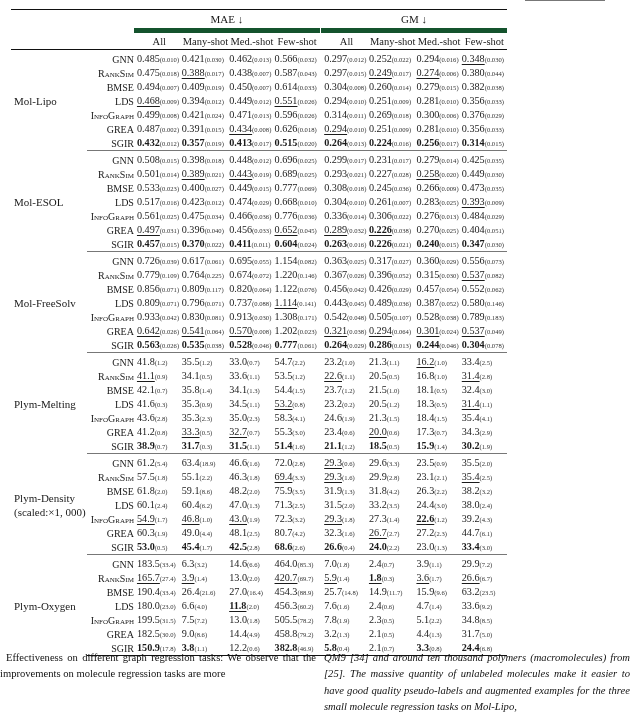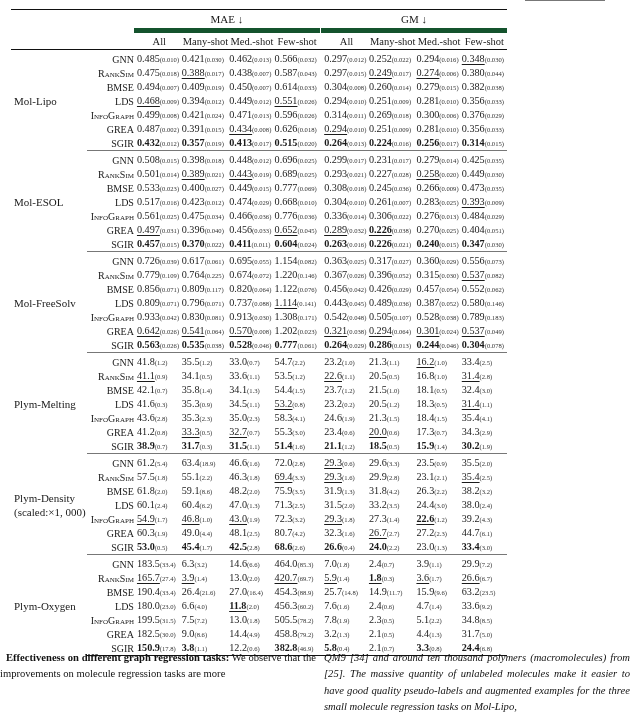--- a/index.html
+++ b/index.html
@@ -25,21 +25,21 @@
   tbody.blk:last-of-type tr:last-child td { border-bottom:1.6px solid #111; }
   .col-all { width:56px; padding-left:3px !important; }
   .col-mny { width:56px; }
   .col-med { width:56px; }
   .col-few { width:58px; }
   .text { position:absolute; font-size:10.6px; line-height:16.3px; color:#111; }
   .text.l { left:0; top:650px; width:316px; text-align:justify; }
   .text.r { left:324px; top:650px; width:306px; text-align:justify;font-style:italic; }
   .text p { margin:0; }
   .indent { text-indent:6px; }
-  .bold-lead { font-weight:bold; }
+  .bold-lead { font-weight:normal; }
   em { font-style:italic; }
   .page-ink { position:absolute; left:525px; top:-1px; width:80px; height:2px; background:#777; }
 </style>
 </head>
 <body>
 
 <div class="page-ink"></div>
 
 <table class="res">
   <thead>

